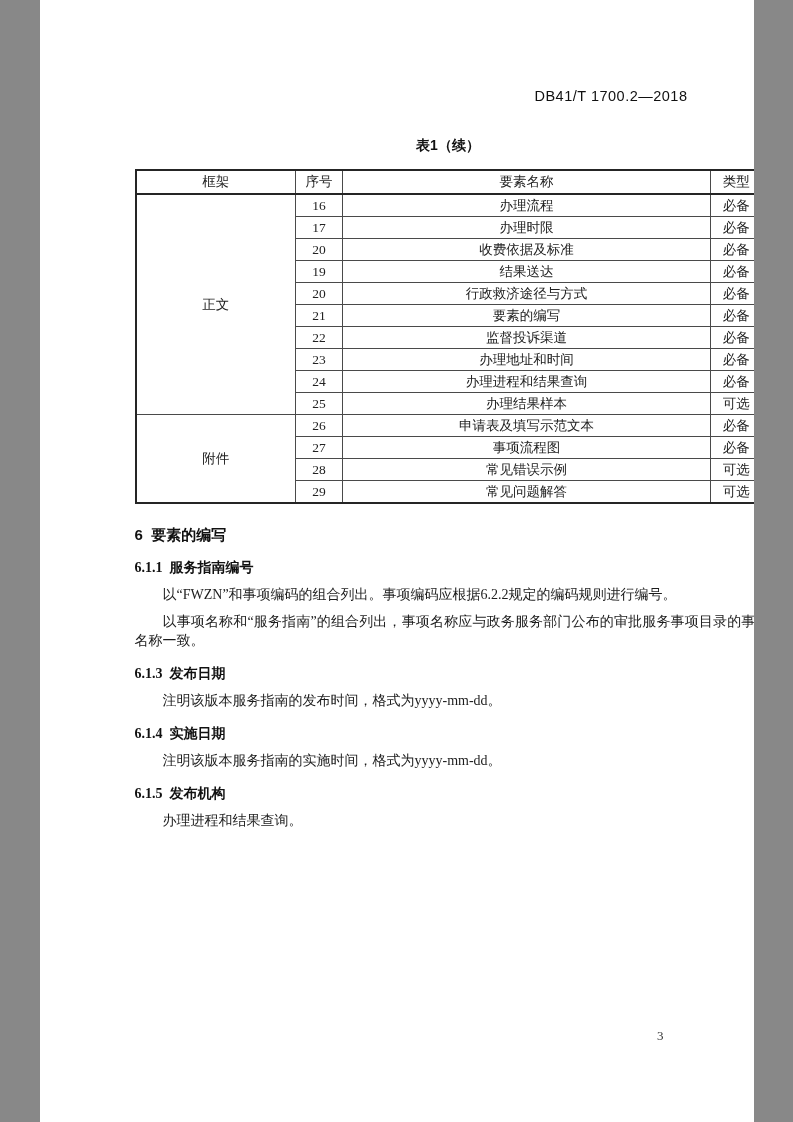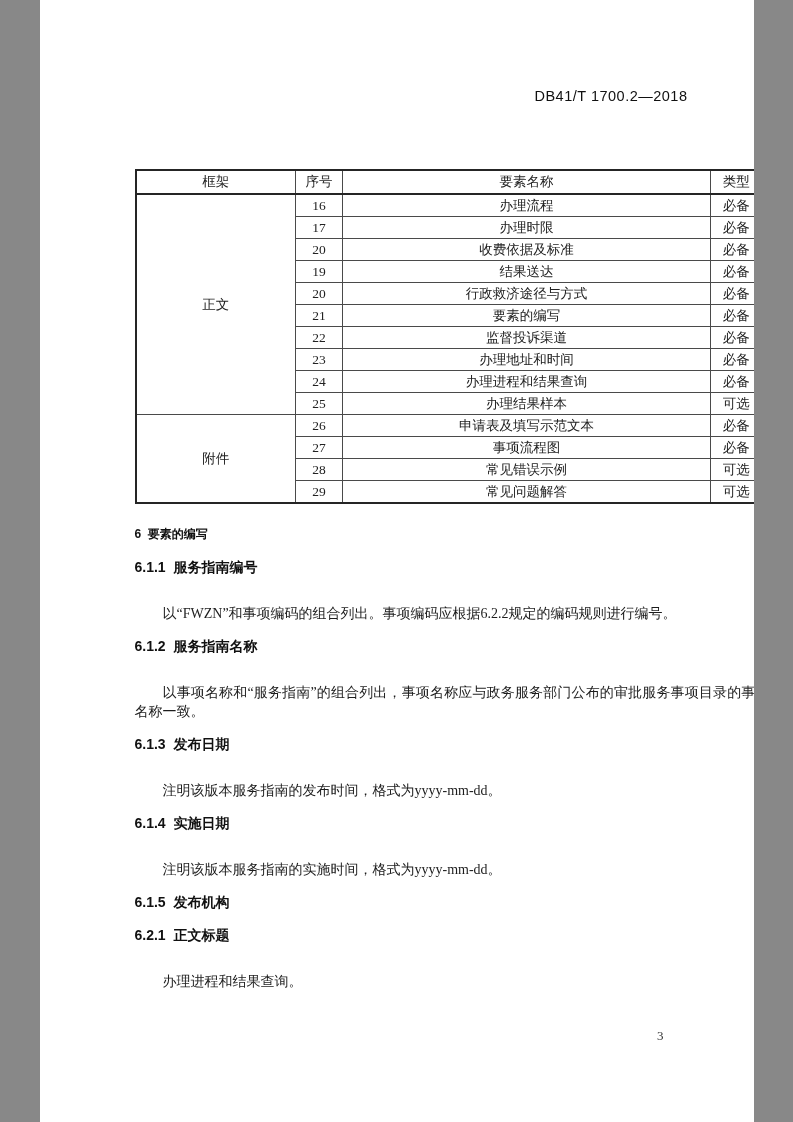--- a/index.html
+++ b/index.html
@@ -63,45 +63,45 @@
   .sections{
     position:absolute;
     top:491px;
     left:95px;
     width:635px;
   }
   .sections .h1{
     margin:34px 0 0 0;
     font-family:"Liberation Sans","DejaVu Sans",sans-serif;
     font-weight:bold;
-    font-size:12px;
+    font-size:15px;
     line-height:19px;
     white-space:pre-wrap;
     color:#111;
   }
   .sections .h2{
     margin:24px 0 0 0;
     font-family:"Liberation Sans","DejaVu Sans",sans-serif;
     font-weight:bold;
     font-size:14px;
     line-height:19px;
     white-space:pre-wrap;
     color:#111;
   }
   .sections .h3{
     margin:14px 0 0 0;
-    font-family:Liberation Sans, sans-serif;
+    font-family:Liberation Serif, serif;
     font-weight:bold;
     font-size:14px;
     line-height:19px;
     white-space:pre-wrap;
     color:#111;
   }
   .sections .p{
-    margin:27px 0 0 0;
+    margin:8px 0 0 0;
     font-size:14px;
     line-height:19px;
     text-indent:2em;
     text-align:justify;
     color:#1c1c1c;
   }
   .page-number{
     position:absolute;
     top:1028px;
     right:90px;
@@ -109,20 +109,21 @@
     color:#333;
   }
 </style>
 </head>
 <body>
 
 <div class="page">
 
   <div class="doc-code">DB41/T 1700.2—2018</div>
 
+  <div class="table-title">表1（续）</div>
 
   <table class="std">
     <colgroup>
       <col class="col-frame">
         <col class="col-seq">
         <col class="col-name">
         <col class="col-type">
     </colgroup>
     <thead>
       <tr>
@@ -205,26 +206,24 @@
           <td>常见问题解答</td>
           <td>可选</td>
         </tr>
       </tbody>
   </table>
 
   <div class="sections">
       <div class="h1">6  要素的编写</div>
       <div class="h3">6.1.1  服务指南编号</div>
       <div class="p">以“FWZN”和事项编码的组合列出。事项编码应根据6.2.2规定的编码规则进行编号。</div>
-      <div class="h3">6.1.2  服务指南名称</div>
       <div class="p">以事项名称和“服务指南”的组合列出，事项名称应与政务服务部门公布的审批服务事项目录的事项名称一致。</div>
       <div class="h3">6.1.3  发布日期</div>
       <div class="p">注明该版本服务指南的发布时间，格式为yyyy-mm-dd。</div>
       <div class="h3">6.1.4  实施日期</div>
       <div class="p">注明该版本服务指南的实施时间，格式为yyyy-mm-dd。</div>
       <div class="h3">6.1.5  发布机构</div>
-      <div class="h3">6.2.1  正文标题</div>
       <div class="p">办理进程和结果查询。</div>
     </div>
 
   <div class="page-number">3</div>
 
 </div>
 
 </body></html>

